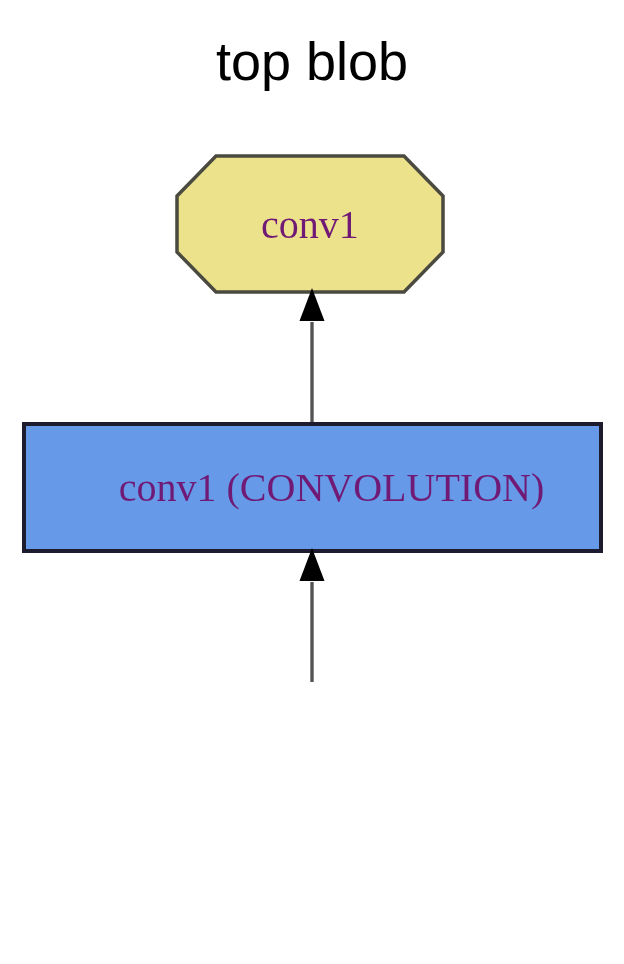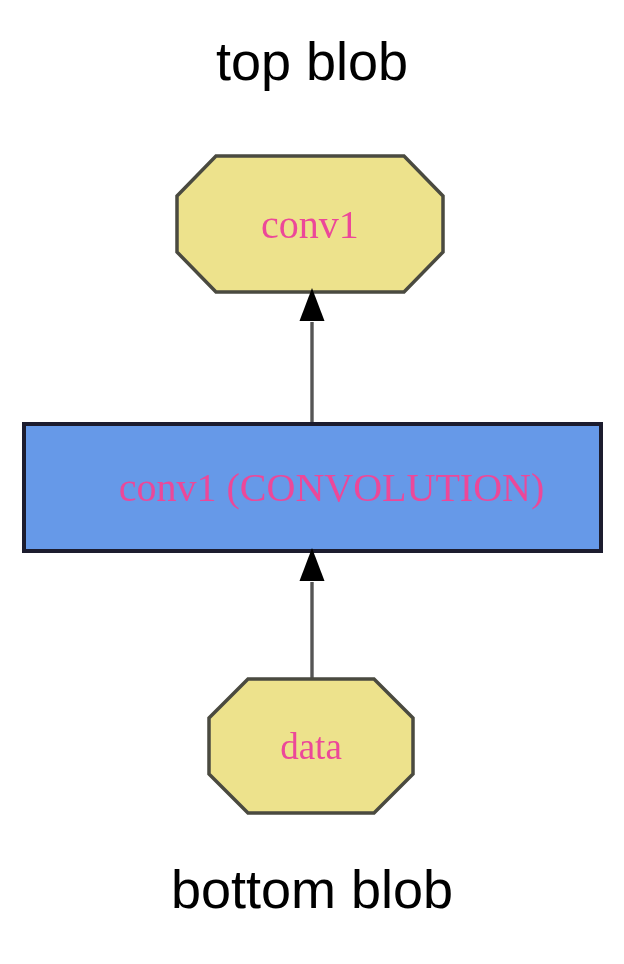--- a/index.html
+++ b/index.html
@@ -47,21 +47,21 @@
   .node-text {
     position: absolute;
     left: 0;
     top: 0;
     width: 100%;
     height: 100%;
     display: flex;
     align-items: center;
     justify-content: center;
     font-family: "Liberation Serif", serif;
-    color: #ec4899;
+    color: #701a75;
     white-space: nowrap;
     pointer-events: none;
   }
 
   
   #node-conv1-blob { left: 176px; top: 155px;  width: 268px; height: 138px; }
   #node-data-blob  { left: 208px; top: 678px;  width: 206px; height: 136px; }
   #node-conv1-blob .node-text { font-size: 40px; }
   #node-data-blob  .node-text { font-size: 37px; }
 
@@ -105,22 +105,15 @@
     <div class="node-text">conv1 (CONVOLUTION)</div>
   </div>
 
   <div class="edge" id="edge-data-to-conv1">
     <svg viewBox="0 0 32 134" width="32" height="134">
       <line x1="16" y1="134" x2="16" y2="34" stroke="#555555" stroke-width="3.4"></line>
       <polygon points="16,0 28.5,33 3.5,33" fill="#000000"></polygon>
     </svg>
   </div>
 
-  <div class="node" id="node-data-blob">
-    <svg viewBox="0 0 206 136" width="206" height="136">
-      <polygon points="40,1 166,1 205,40 205,96 166,135 40,135 1,96 1,40" fill="#ede28c" stroke="#4a4a40" stroke-width="3.5" stroke-linejoin="miter"></polygon>
-    </svg>
-    <div class="node-text">data</div>
-  </div>
 
-  <div class="annotation" id="label-bottom">bottom blob</div>
 
 </div>
 
 </body></html>

